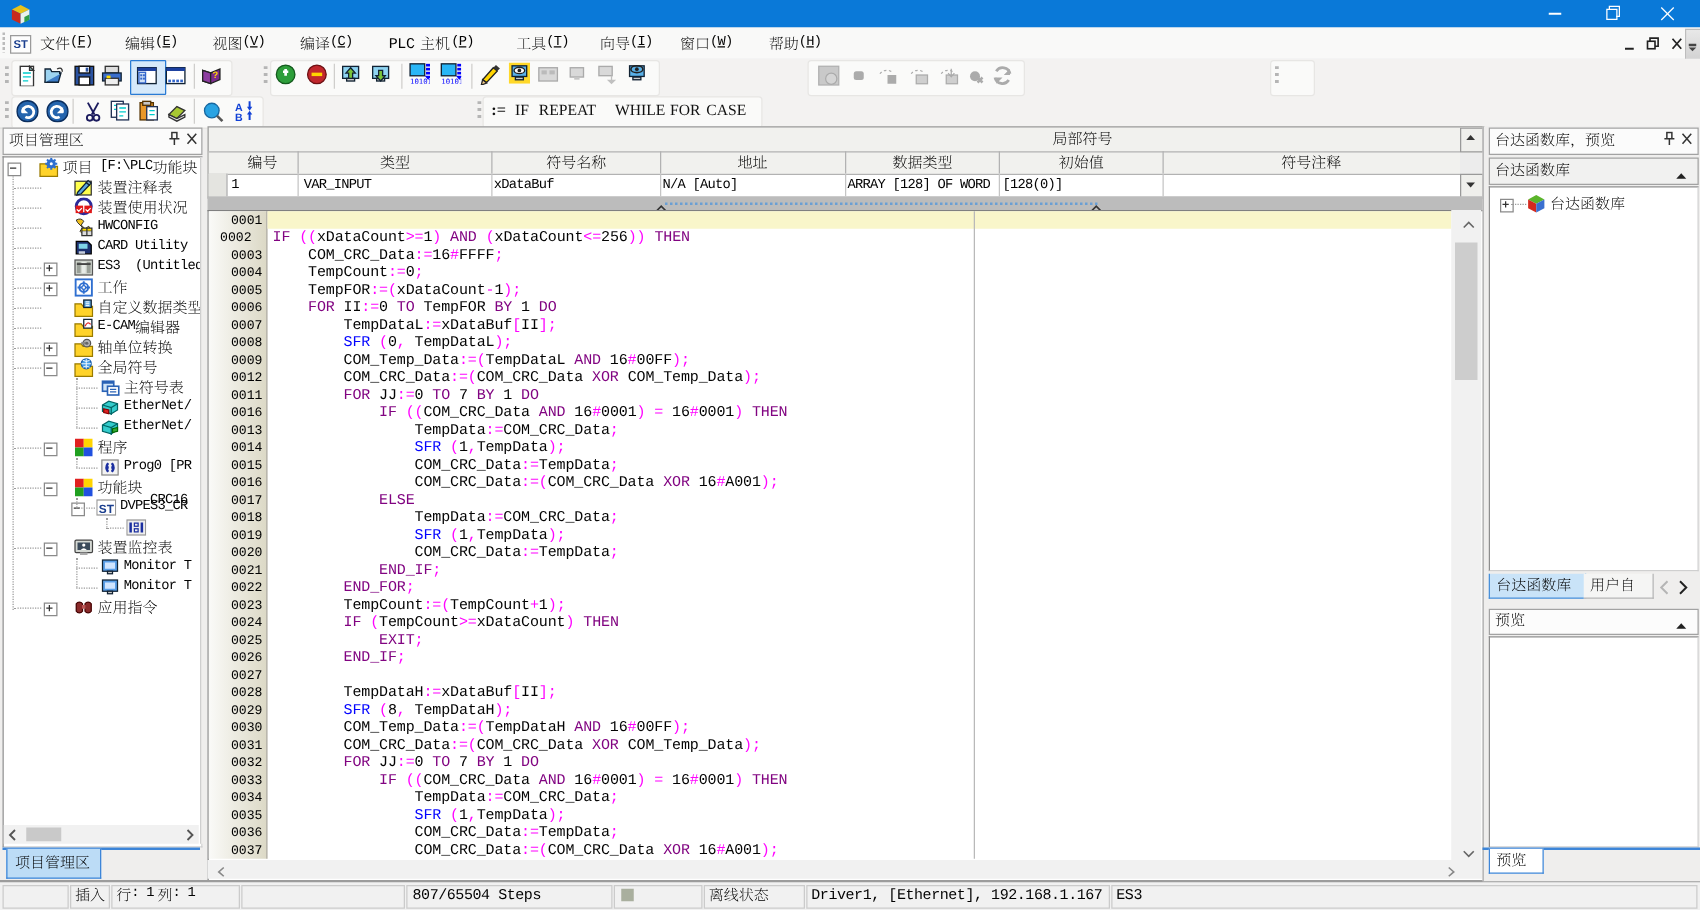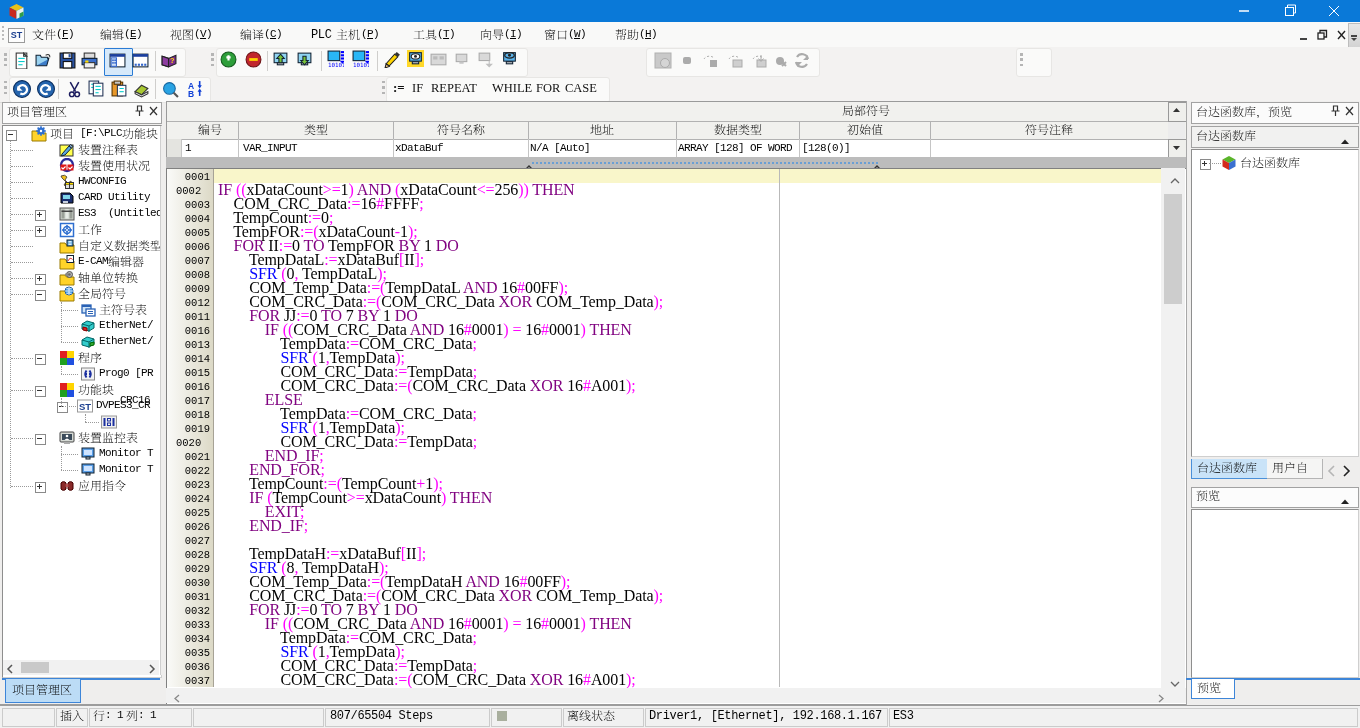--- a/index.html
+++ b/index.html
@@ -1,18 +1,18 @@
 <!DOCTYPE html>
 <html><head><meta charset="utf-8"><style>
 html,body{margin:0;padding:0}
 body{width:1360px;height:728px;overflow:hidden;font-family:"Liberation Sans",sans-serif}
 #root{position:relative;width:1360px;height:728px;background:#efeeed;overflow:hidden}
 .s11{font-family:"Liberation Mono",monospace;font-size:11px;letter-spacing:-0.6px;color:rgba(0,0,0,.99);white-space:pre}
 .s12{font-family:"Liberation Mono",monospace;font-size:12px;letter-spacing:-0.35px;color:rgba(0,0,0,.99);white-space:pre}
-.code{font-family:Liberation Serif, serif;font-size:16px;letter-spacing:-0.1px;color:rgba(0,0,0,.99);white-space:pre}
+.code{font-family:Liberation Mono, monospace;font-size:12px;letter-spacing:-0.1px;color:rgba(0,0,0,.99);white-space:pre}
 .code i,.code b{font-style:normal}
 .k{color:rgba(128,0,128,.99)}.o{color:rgba(255,0,255,.99)}.b{color:rgba(0,0,255,.99)}
 svg.ct{display:block}
 .cell{position:absolute;border:1px solid #cbcbcb;background:#f1f1f1}
 </style></head><body>
 <div id="root">
 <div style="position:absolute;left:0px;top:0px;width:1360px;height:22px;background:#0a79d8"></div>
 <svg style="position:absolute;left:8px;top:3px" width="17" height="17" viewBox="0 0 17 17">
 <polygon points="8.5,1 15.5,4.5 8.5,8 1.5,4.5" fill="#e8c21a"></polygon>
 <polygon points="1.5,4.5 8.5,8 8.5,16 1.5,12.5" fill="#c92a1e"></polygon>
@@ -846,21 +846,21 @@
       <div style="height:14px;line-height:14px;text-align:right">0012</div>
       <div style="height:14px;line-height:14px;text-align:right">0011</div>
       <div style="height:14px;line-height:14px;text-align:right">0016</div>
       <div style="height:14px;line-height:14px;text-align:right">0013</div>
       <div style="height:14px;line-height:14px;text-align:right">0014</div>
       <div style="height:14px;line-height:14px;text-align:right">0015</div>
       <div style="height:14px;line-height:14px;text-align:right">0016</div>
       <div style="height:14px;line-height:14px;text-align:right">0017</div>
       <div style="height:14px;line-height:14px;text-align:right">0018</div>
       <div style="height:14px;line-height:14px;text-align:right">0019</div>
-      <div style="height:14px;line-height:14px;text-align:left">0020</div>
+      <div style="height:14px;line-height:14px;text-align:right">0020</div>
       <div style="height:14px;line-height:14px;text-align:right">0021</div>
       <div style="height:14px;line-height:14px;text-align:right">0022</div>
       <div style="height:14px;line-height:14px;text-align:right">0023</div>
       <div style="height:14px;line-height:14px;text-align:right">0024</div>
       <div style="height:14px;line-height:14px;text-align:right">0025</div>
       <div style="height:14px;line-height:14px;text-align:right">0026</div>
       <div style="height:14px;line-height:14px;text-align:right">0027</div>
       <div style="height:14px;line-height:14px;text-align:right">0028</div>
       <div style="height:14px;line-height:14px;text-align:right">0029</div>
       <div style="height:14px;line-height:14px;text-align:right">0030</div>

